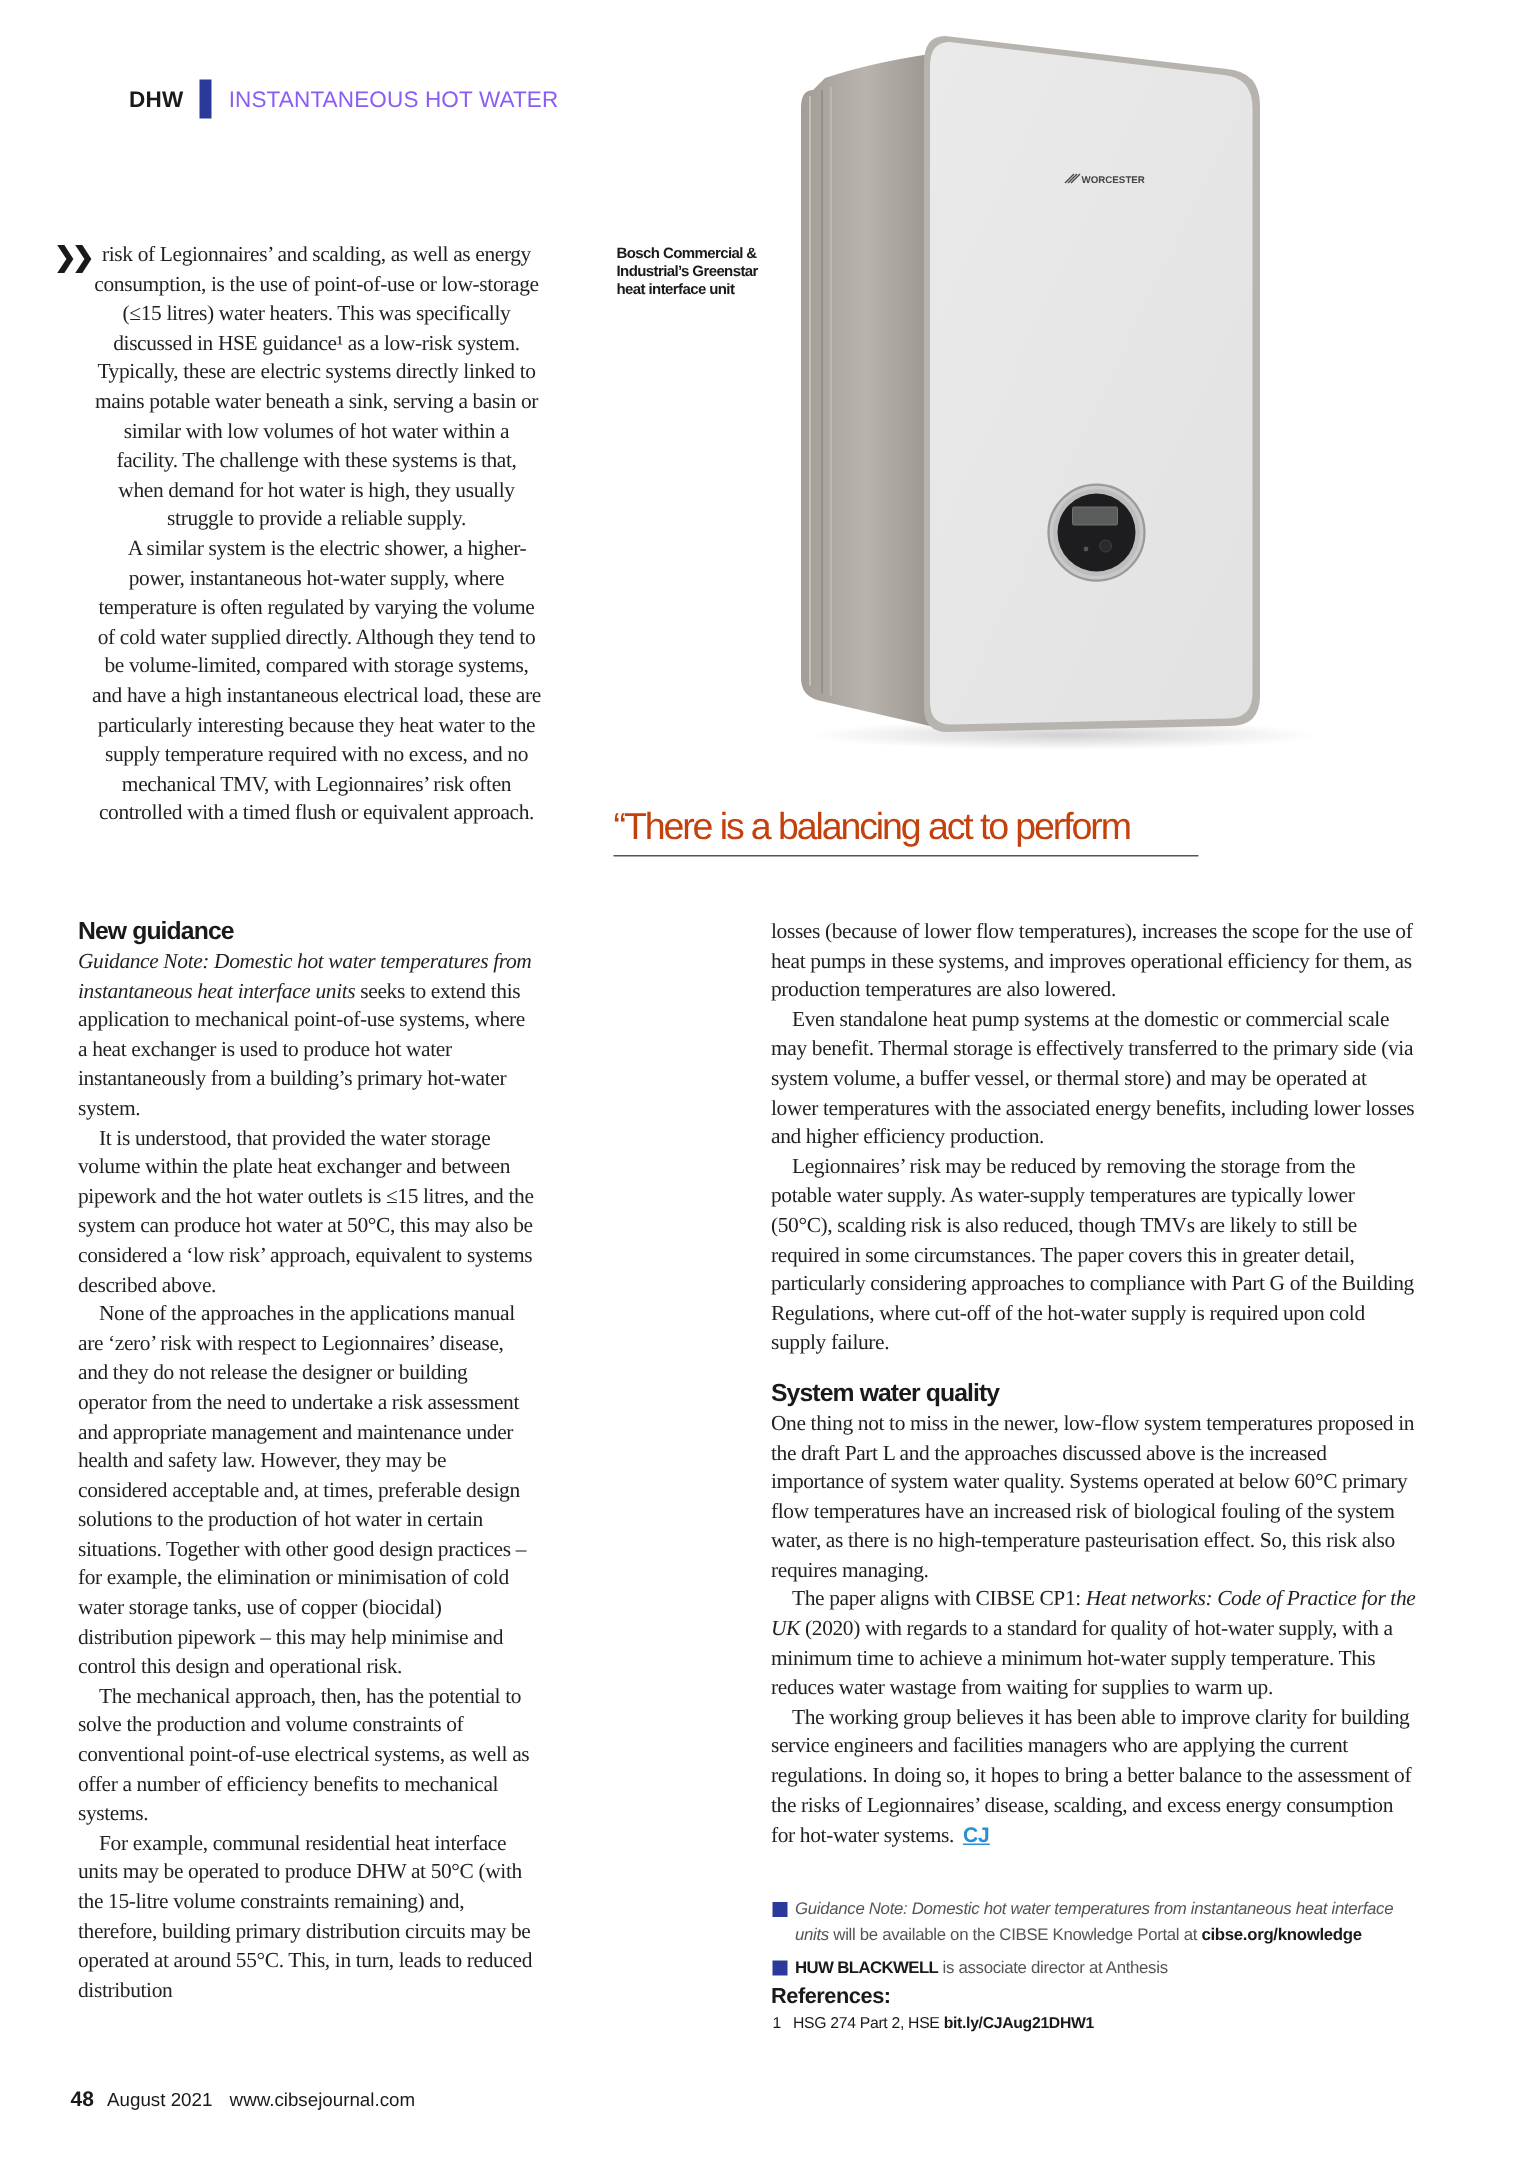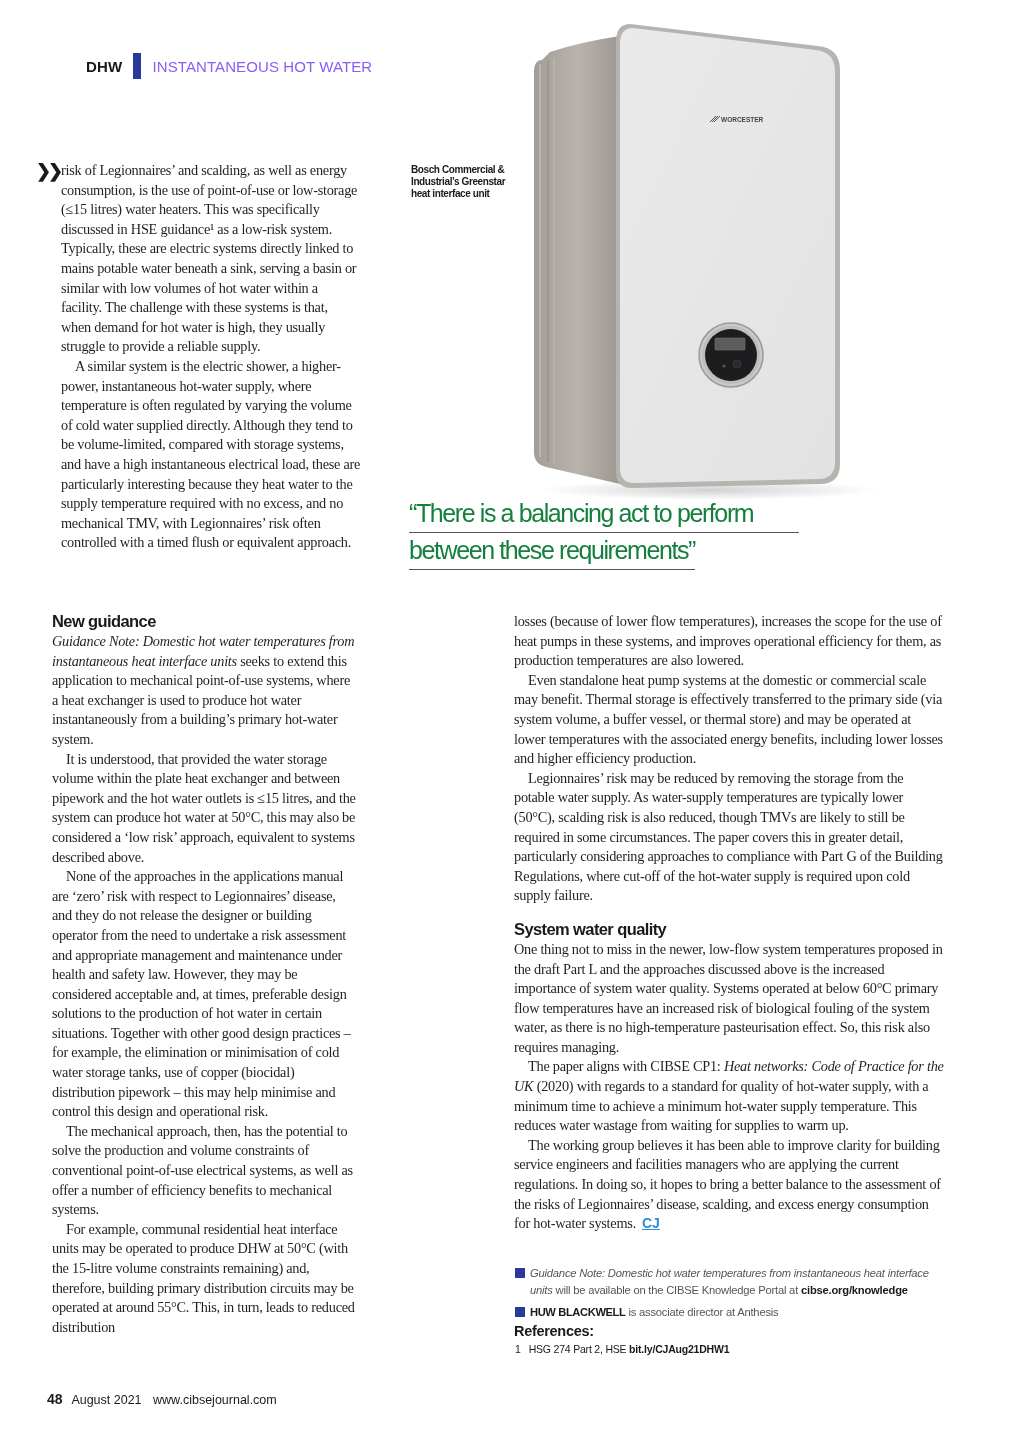--- a/index.html
+++ b/index.html
@@ -7,35 +7,35 @@
   body { position: relative; overflow: hidden; color: #231f20; font-family: "Liberation Serif", serif; }
 
   .header { position: absolute; left: 58px; top: 52px; display: flex; align-items: center; height: 28px; margin-left: 28px; }
   .header .section { font-family: "Liberation Sans", sans-serif; font-weight: bold; font-size: 15px; letter-spacing: 0.2px; color: #1a1a1a; }
   .header .bar { width: 8px; height: 26px; background: #2b3a9a; margin: 0 11px 0 11px; }
   .header .topic { font-family: "Liberation Sans", sans-serif; font-size: 15px; color: #8b5cf6; letter-spacing: 0.1px; }
 
   .col { position: absolute; font-size: 14.3px; line-height: 19.6px; letter-spacing: -0.25px; color: #231f20; }
   .col p { margin: 0; }
   .col p.indent { text-indent: 14px; }
-  .col-left-top { left: 61px; top: 161px; width: 300px; }
+  .col-left-top { left: 61px; top: 161px; width: 300px; text-align: center; }
   .col-left-bottom { left: 52px; top: 610px; width: 304px; }
   .col-right { left: 514px; top: 612px; width: 430px; }
 
   .chevron { position: absolute; left: 36px; top: 160px; font-family: "Liberation Sans", sans-serif; font-weight: bold; font-size: 18px; color: #1a1a1a; letter-spacing: -3px; }
 
   h2.sub { font-family: "Liberation Sans", sans-serif; font-weight: bold; font-size: 16.5px; line-height: 22px; letter-spacing: -0.6px; color: #1a1a1a; margin: 0; }
   .col-right h2.sub { margin-top: 12px; }
   em { font-style: italic; }
 
   .caption { position: absolute; left: 411px; top: 164px; width: 115px; font-family: "Liberation Sans", sans-serif; font-weight: bold; font-size: 10px; line-height: 12px; letter-spacing: -0.4px; color: #1a1a1a; }
 
   .product { position: absolute; left: 520px; top: 12px; width: 360px; height: 490px; }
 
-  .pullquote { position: absolute; left: 409px; top: 496px; width: 395px; font-family: "Liberation Sans", sans-serif; font-size: 25px; line-height: 35px; letter-spacing: -1.4px; color: #15803d; }
+  .pullquote { position: absolute; left: 409px; top: 534px; width: 395px; font-family: "Liberation Sans", sans-serif; font-size: 25px; line-height: 35px; letter-spacing: -1.4px; color: #c2410c; }
   .pullquote .line { display: inline-block; border-bottom: 1.5px solid #555; padding-bottom: 1px; white-space: nowrap; }
   .pullquote .line1 { width: 390px; }
 
   .cj { font-family: "Liberation Sans", sans-serif; font-weight: bold; color: #2a8fd6; font-size: 14px; margin-left: 6px; letter-spacing: 0; text-decoration: underline; }
 
   .notes { position: absolute; left: 514px; top: 1265px; width: 440px; font-family: "Liberation Sans", sans-serif; font-size: 11.2px; color: #555; letter-spacing: -0.2px; }
   .note-row { display: flex; align-items: flex-start; line-height: 17px; }
   .sq { display: inline-block; width: 10px; height: 10px; background: #2b3a9a; margin: 3px 5px 0 1px; flex: 0 0 10px; }
   .note-row em { font-style: italic; }
   .note-row b { color: #1a1a1a; }
@@ -103,21 +103,20 @@
     <circle cx="211" cy="343" r="29" fill="#bdbdbd"></circle>
     <circle cx="211" cy="343" r="26" fill="#1d1d1f"></circle>
     <rect x="195" y="326" width="30" height="12" rx="1" fill="#5a5d5c" stroke="#777" stroke-width="0.6"></rect>
     <circle cx="204" cy="354" r="1.6" fill="#555"></circle>
     <circle cx="217" cy="352" r="4" fill="#2a2a2c" stroke="#444" stroke-width="0.6"></circle>
   </svg>
 </div>
 
 <div class="pullquote">
   <span class="line line1">“There is a balancing act to perform</span><br>
-  <span class="line line2">between these requirements”</span>
 </div>
 
 <div class="col col-left-bottom">
   <h2 class="sub">New guidance</h2>
   <p><em>Guidance Note: Domestic hot water temperatures from instantaneous heat interface units</em><span> seeks to extend this application to mechanical point-of-use systems, where a heat exchanger is used to produce hot water instantaneously from a building’s primary hot-water system.</span></p>
   <p class="indent">It is understood, that provided the water storage volume within the plate heat exchanger and between pipework and the hot water outlets is ≤15 litres, and the system can produce hot water at 50°C, this may also be considered a ‘low risk’ approach, equivalent to systems described above.</p>
   <p class="indent">None of the approaches in the applications manual are ‘zero’ risk with respect to Legionnaires’ disease, and they do not release the designer or building operator from the need to undertake a risk assessment and appropriate management and maintenance under health and safety law. However, they may be considered acceptable and, at times, preferable design solutions to the production of hot water in certain situations. Together with other good design practices – for example, the elimination or minimisation of cold water storage tanks, use of copper (biocidal) distribution pipework – this may help minimise and control this design and operational risk.</p>
   <p class="indent">The mechanical approach, then, has the potential to solve the production and volume constraints of conventional point-of-use electrical systems, as well as offer a number of efficiency benefits to mechanical systems.</p>
   <p class="indent">For example, communal residential heat interface units may be operated to produce DHW at 50°C (with the 15-litre volume constraints remaining) and, therefore, building primary distribution circuits may be operated at around 55°C. This, in turn, leads to reduced distribution</p>
 </div>

